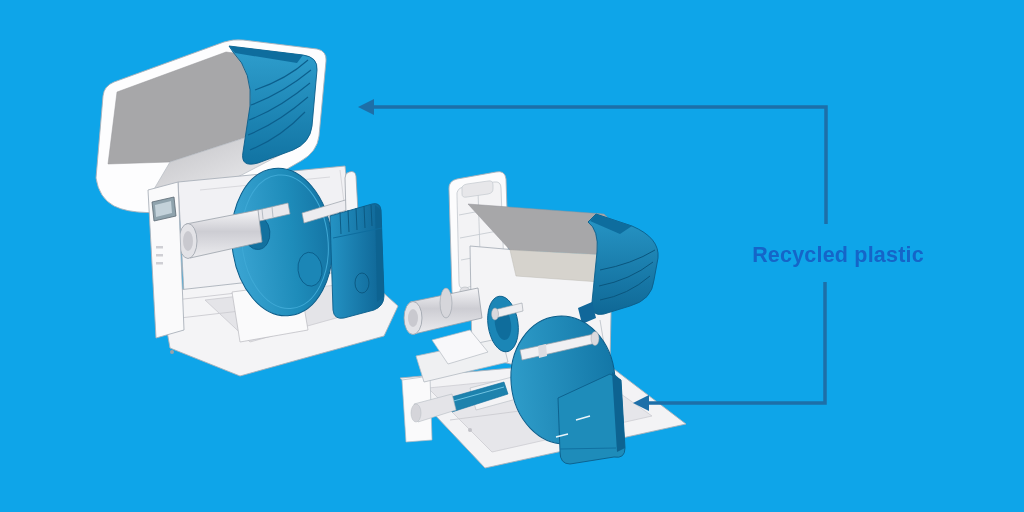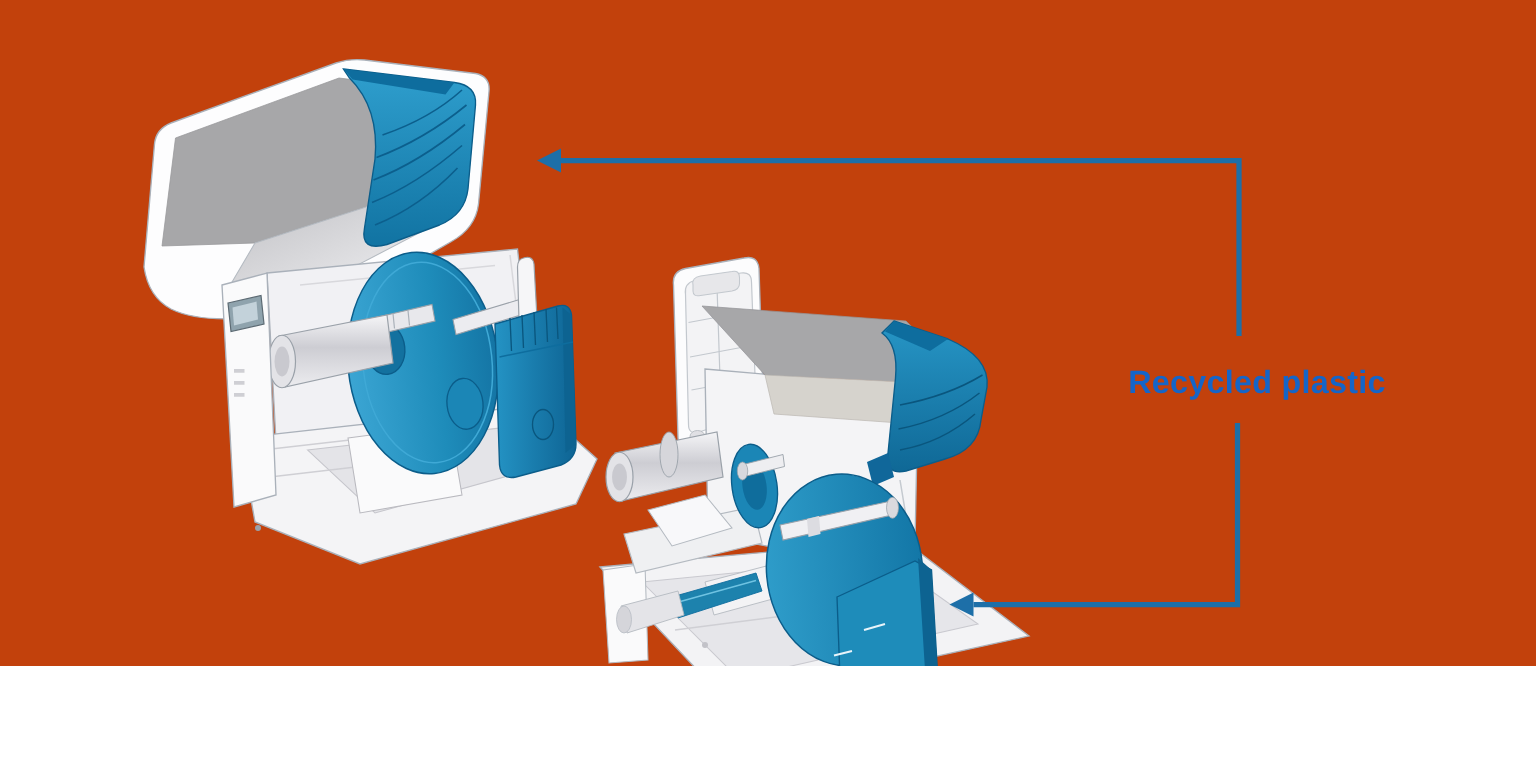--- a/index.html
+++ b/index.html
@@ -1,16 +1,16 @@
 <!DOCTYPE html>
 <html><head>
 <meta charset="utf-8">
 <style>
   html,body{margin:0;padding:0;background:#ffffff;}
-  .stage{position:relative;width:1024px;height:444px;background:#c2410c;overflow:hidden;}
+  .stage{position:relative;width:1024px;height:512px;background:#0ea5e9;overflow:hidden;}
   svg{display:block;}
   .label-text{
     font-family:"Liberation Sans","DejaVu Sans",sans-serif;
     font-weight:bold;
     font-size:21.5px;
     letter-spacing:.2px;
   }
   .outline{stroke:#aab1ba;stroke-width:.9;}
   .outline-f{stroke:#b4bac1;stroke-width:.7;}
 </style>

